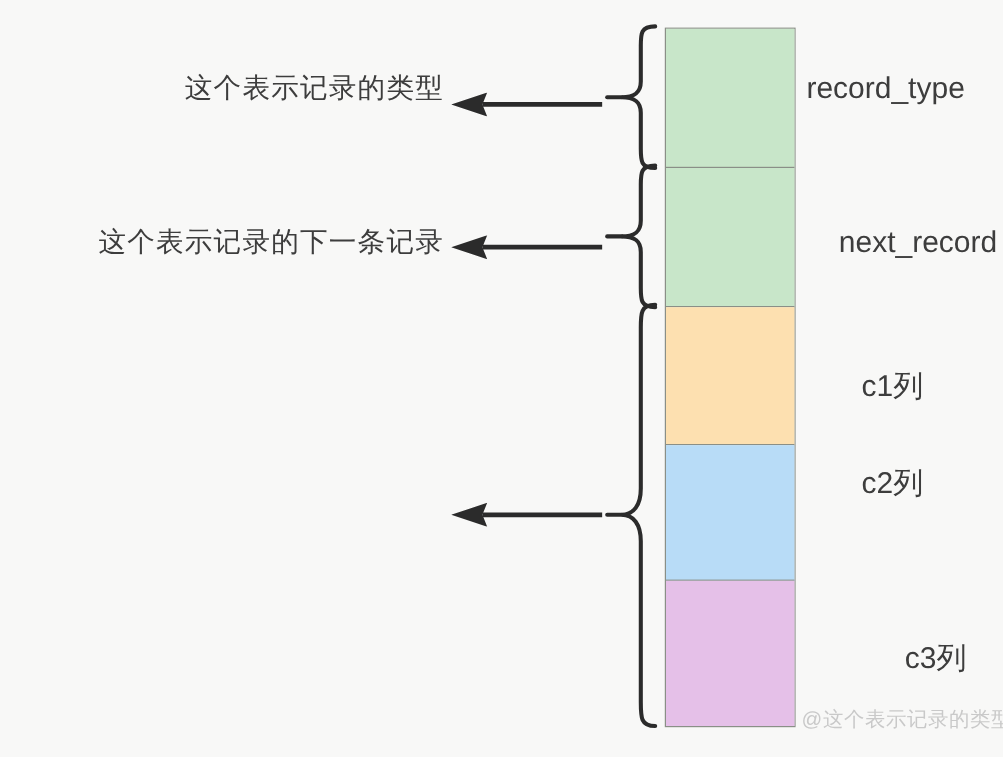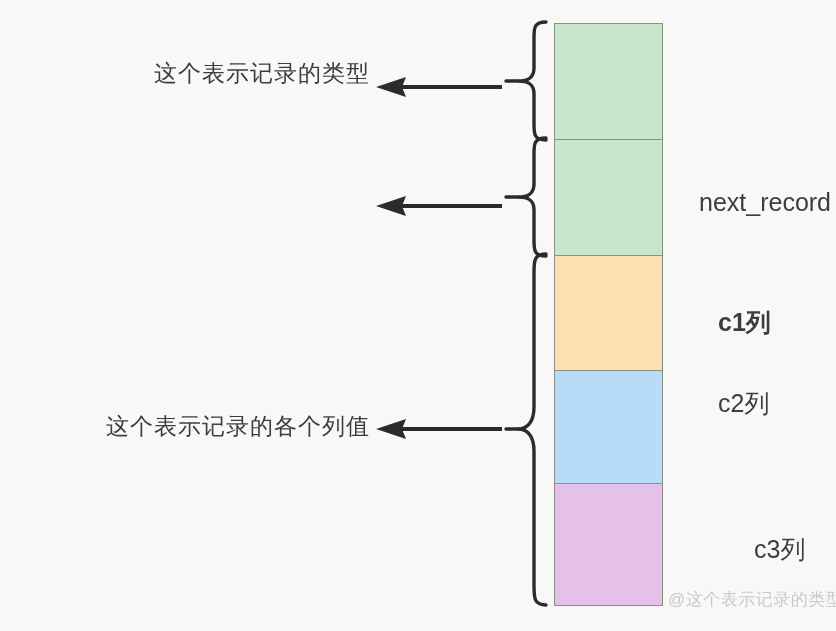--- a/index.html
+++ b/index.html
@@ -84,24 +84,24 @@
 </style>
 </head>
 <body>
 
 <div id="canvas">
 
   <div class="anno-wrap" style="top:62px;">
     <span class="anno" style="position:relative;">这个表示记录的类型</span>
   </div>
 
+  <div class="anno-wrap" style="top:190px;">
+    <span class="anno" style="position:relative;">这个表示记录的下一条记录</span>
+  </div>
 
-  <div class="anno-wrap" style="top:415px;">
-    <span class="anno" style="position:relative;">这个表示记录的各个列值</span>
-  </div>
 
   <svg class="arrow" style="left:376px; top:77px; width:126px; height:20px;" viewBox="0 0 126 20">
     <line x1="26" y1="10" x2="126" y2="10" stroke="#2b2b2b" stroke-width="4"></line>
     <polygon points="0,10 30,0 26,10 30,20" fill="#2b2b2b"></polygon>
   </svg>
 
   <svg class="arrow" style="left:376px; top:196px; width:126px; height:20px;" viewBox="0 0 126 20">
     <line x1="26" y1="10" x2="126" y2="10" stroke="#2b2b2b" stroke-width="4"></line>
     <polygon points="0,10 30,0 26,10 30,20" fill="#2b2b2b"></polygon>
   </svg>
@@ -127,24 +127,25 @@
   </svg>
 
   <div class="stack">
     <div class="cell" style="height:116px; background:#c8e6c9;"></div>
     <div class="cell" style="height:116px; background:#c8e6c9;"></div>
     <div class="cell" style="height:115px; background:#fde0b0;"></div>
     <div class="cell" style="height:113px; background:#b8dcf7;"></div>
     <div class="cell" style="height:121px; background:#e5c0e8;"></div>
   </div>
 
+  <div class="rlabel" style="top:62px;">record_type</div>
 
   <div class="rlabel" style="top:190px;margin-left:27px;">next_record</div>
 
-  <div class="rlabel" style="top:310px; left:718px;font-weight:bold;">c1列</div>
+  <div class="rlabel" style="top:310px; left:718px;">c1列</div>
 
   <div class="rlabel" style="top:391px; left:718px;text-align:right;">c2列</div>
 
   <div class="rlabel" style="top:537px; left:718px;margin-left:36px;">c3列</div>
 
   <div class="watermark">@这个表示记录的类型</div>
 
 </div>
 
 </body></html>

